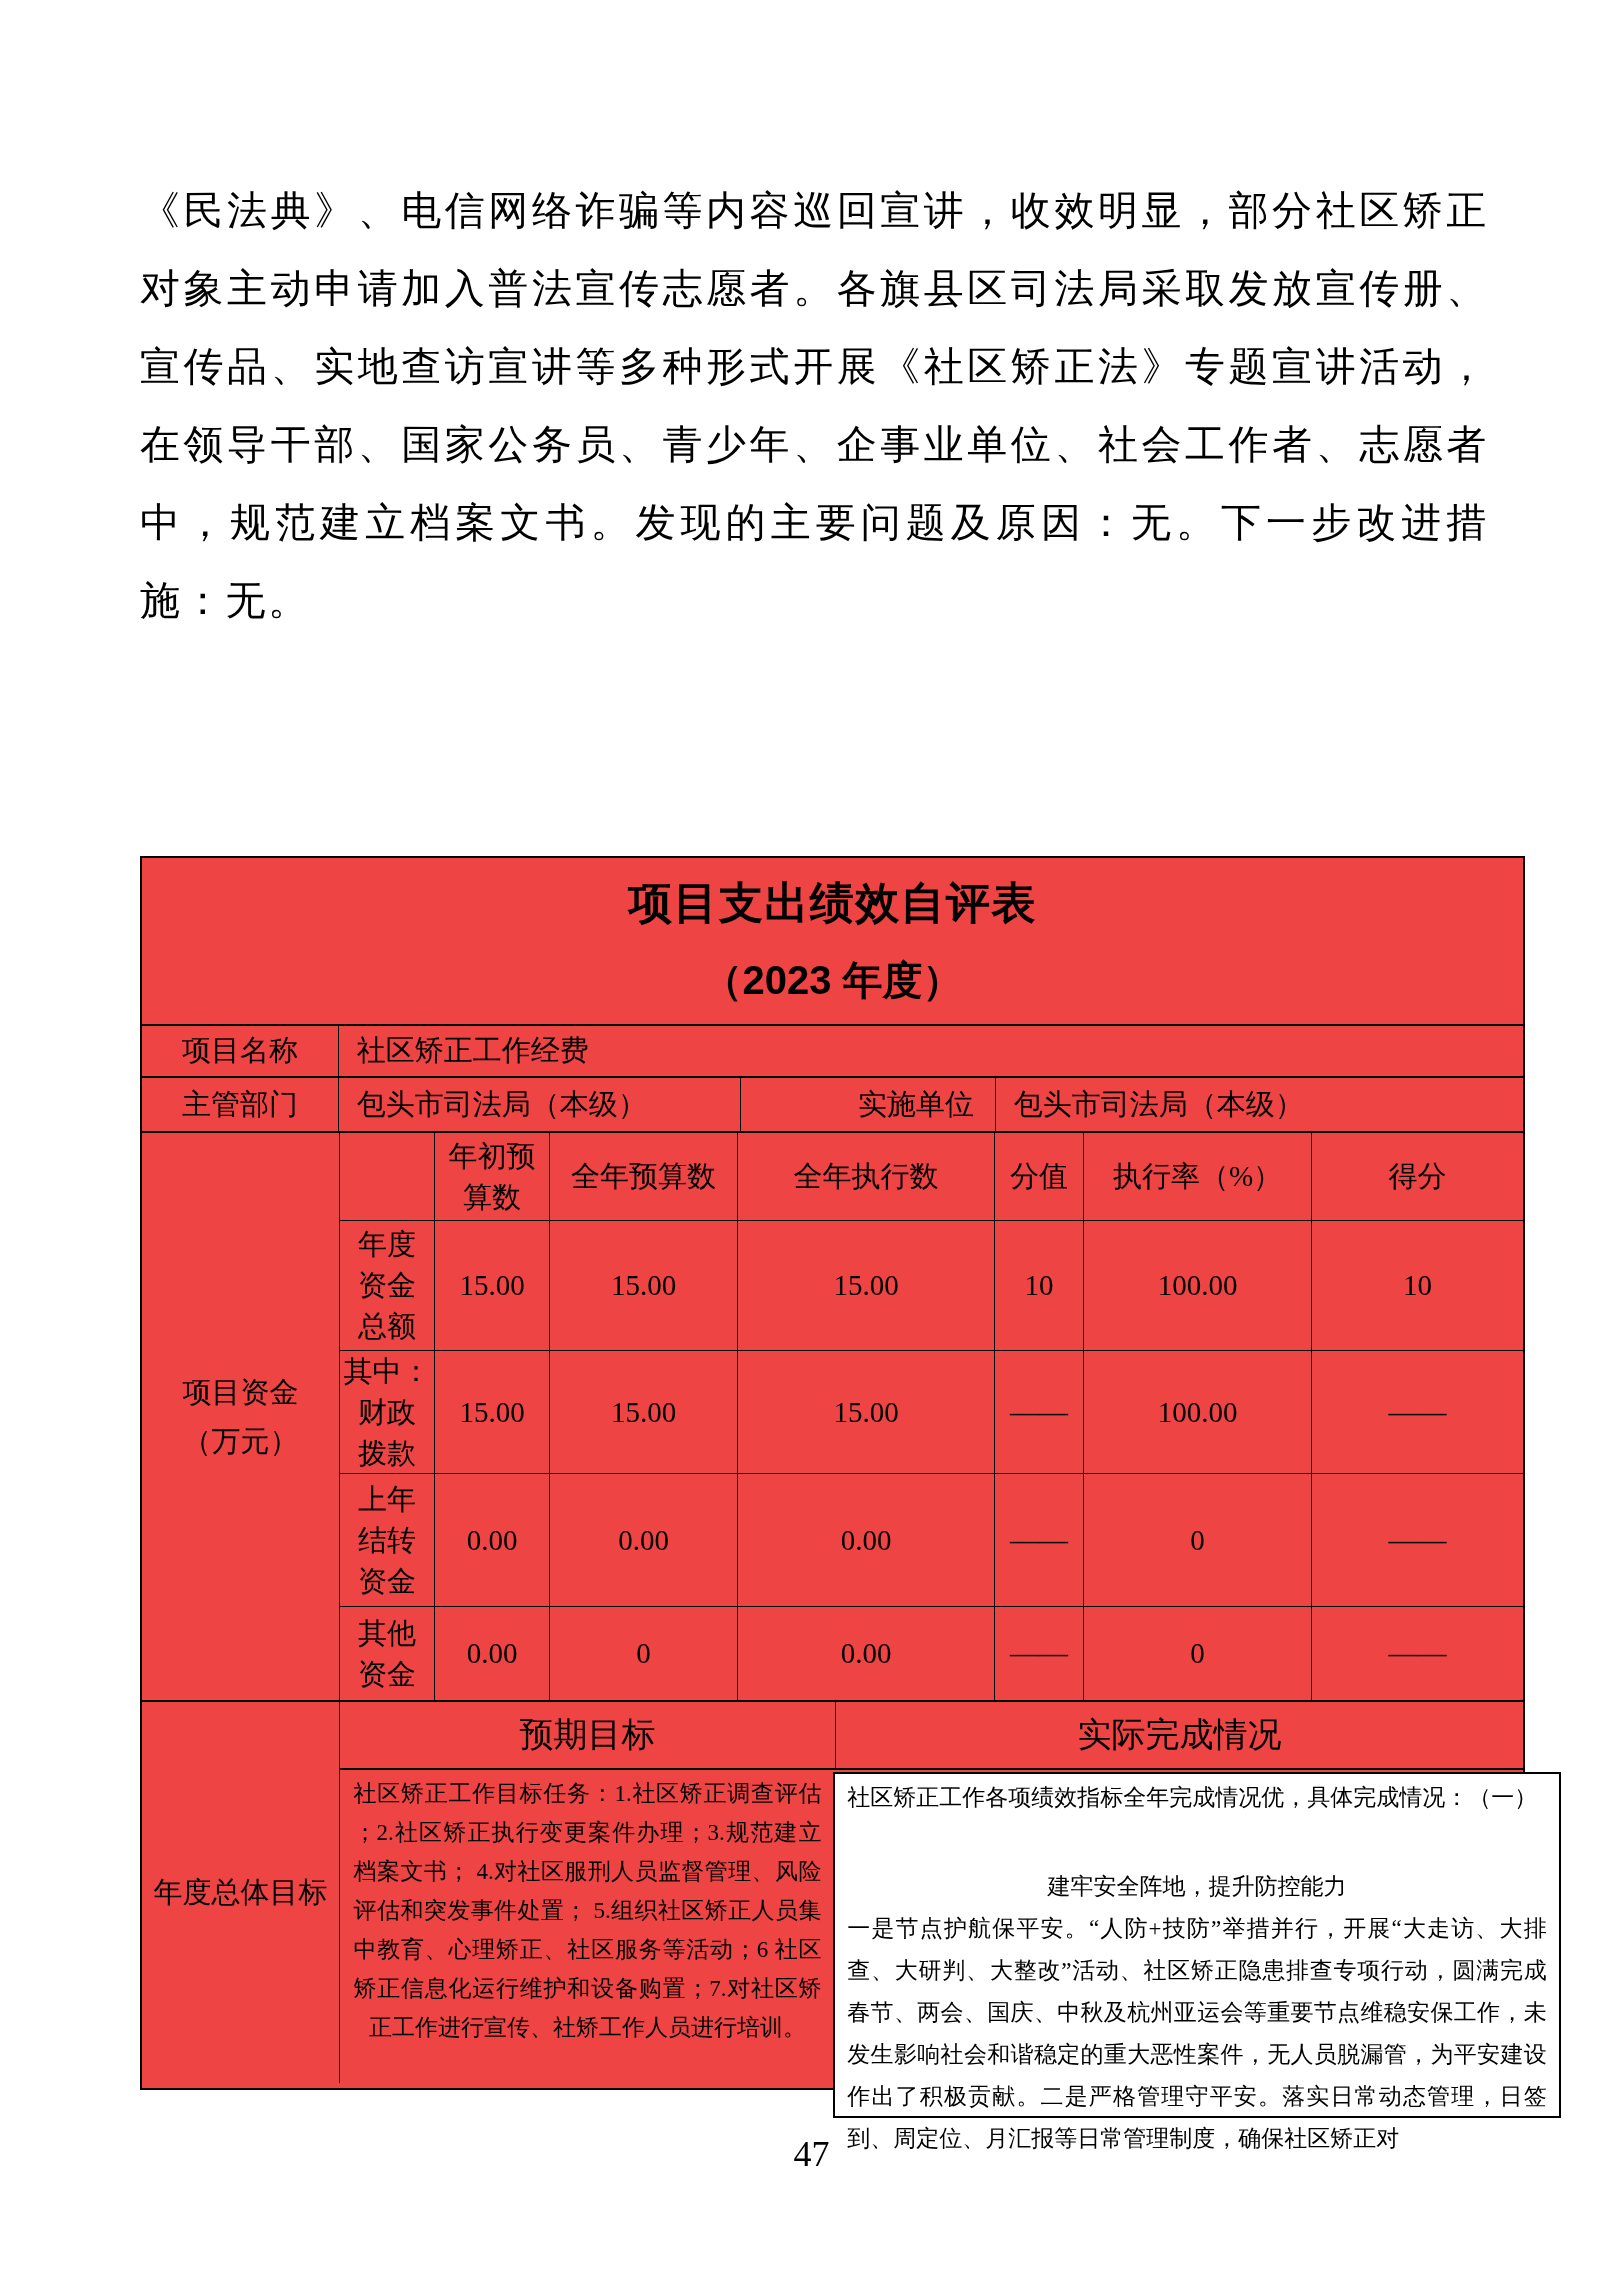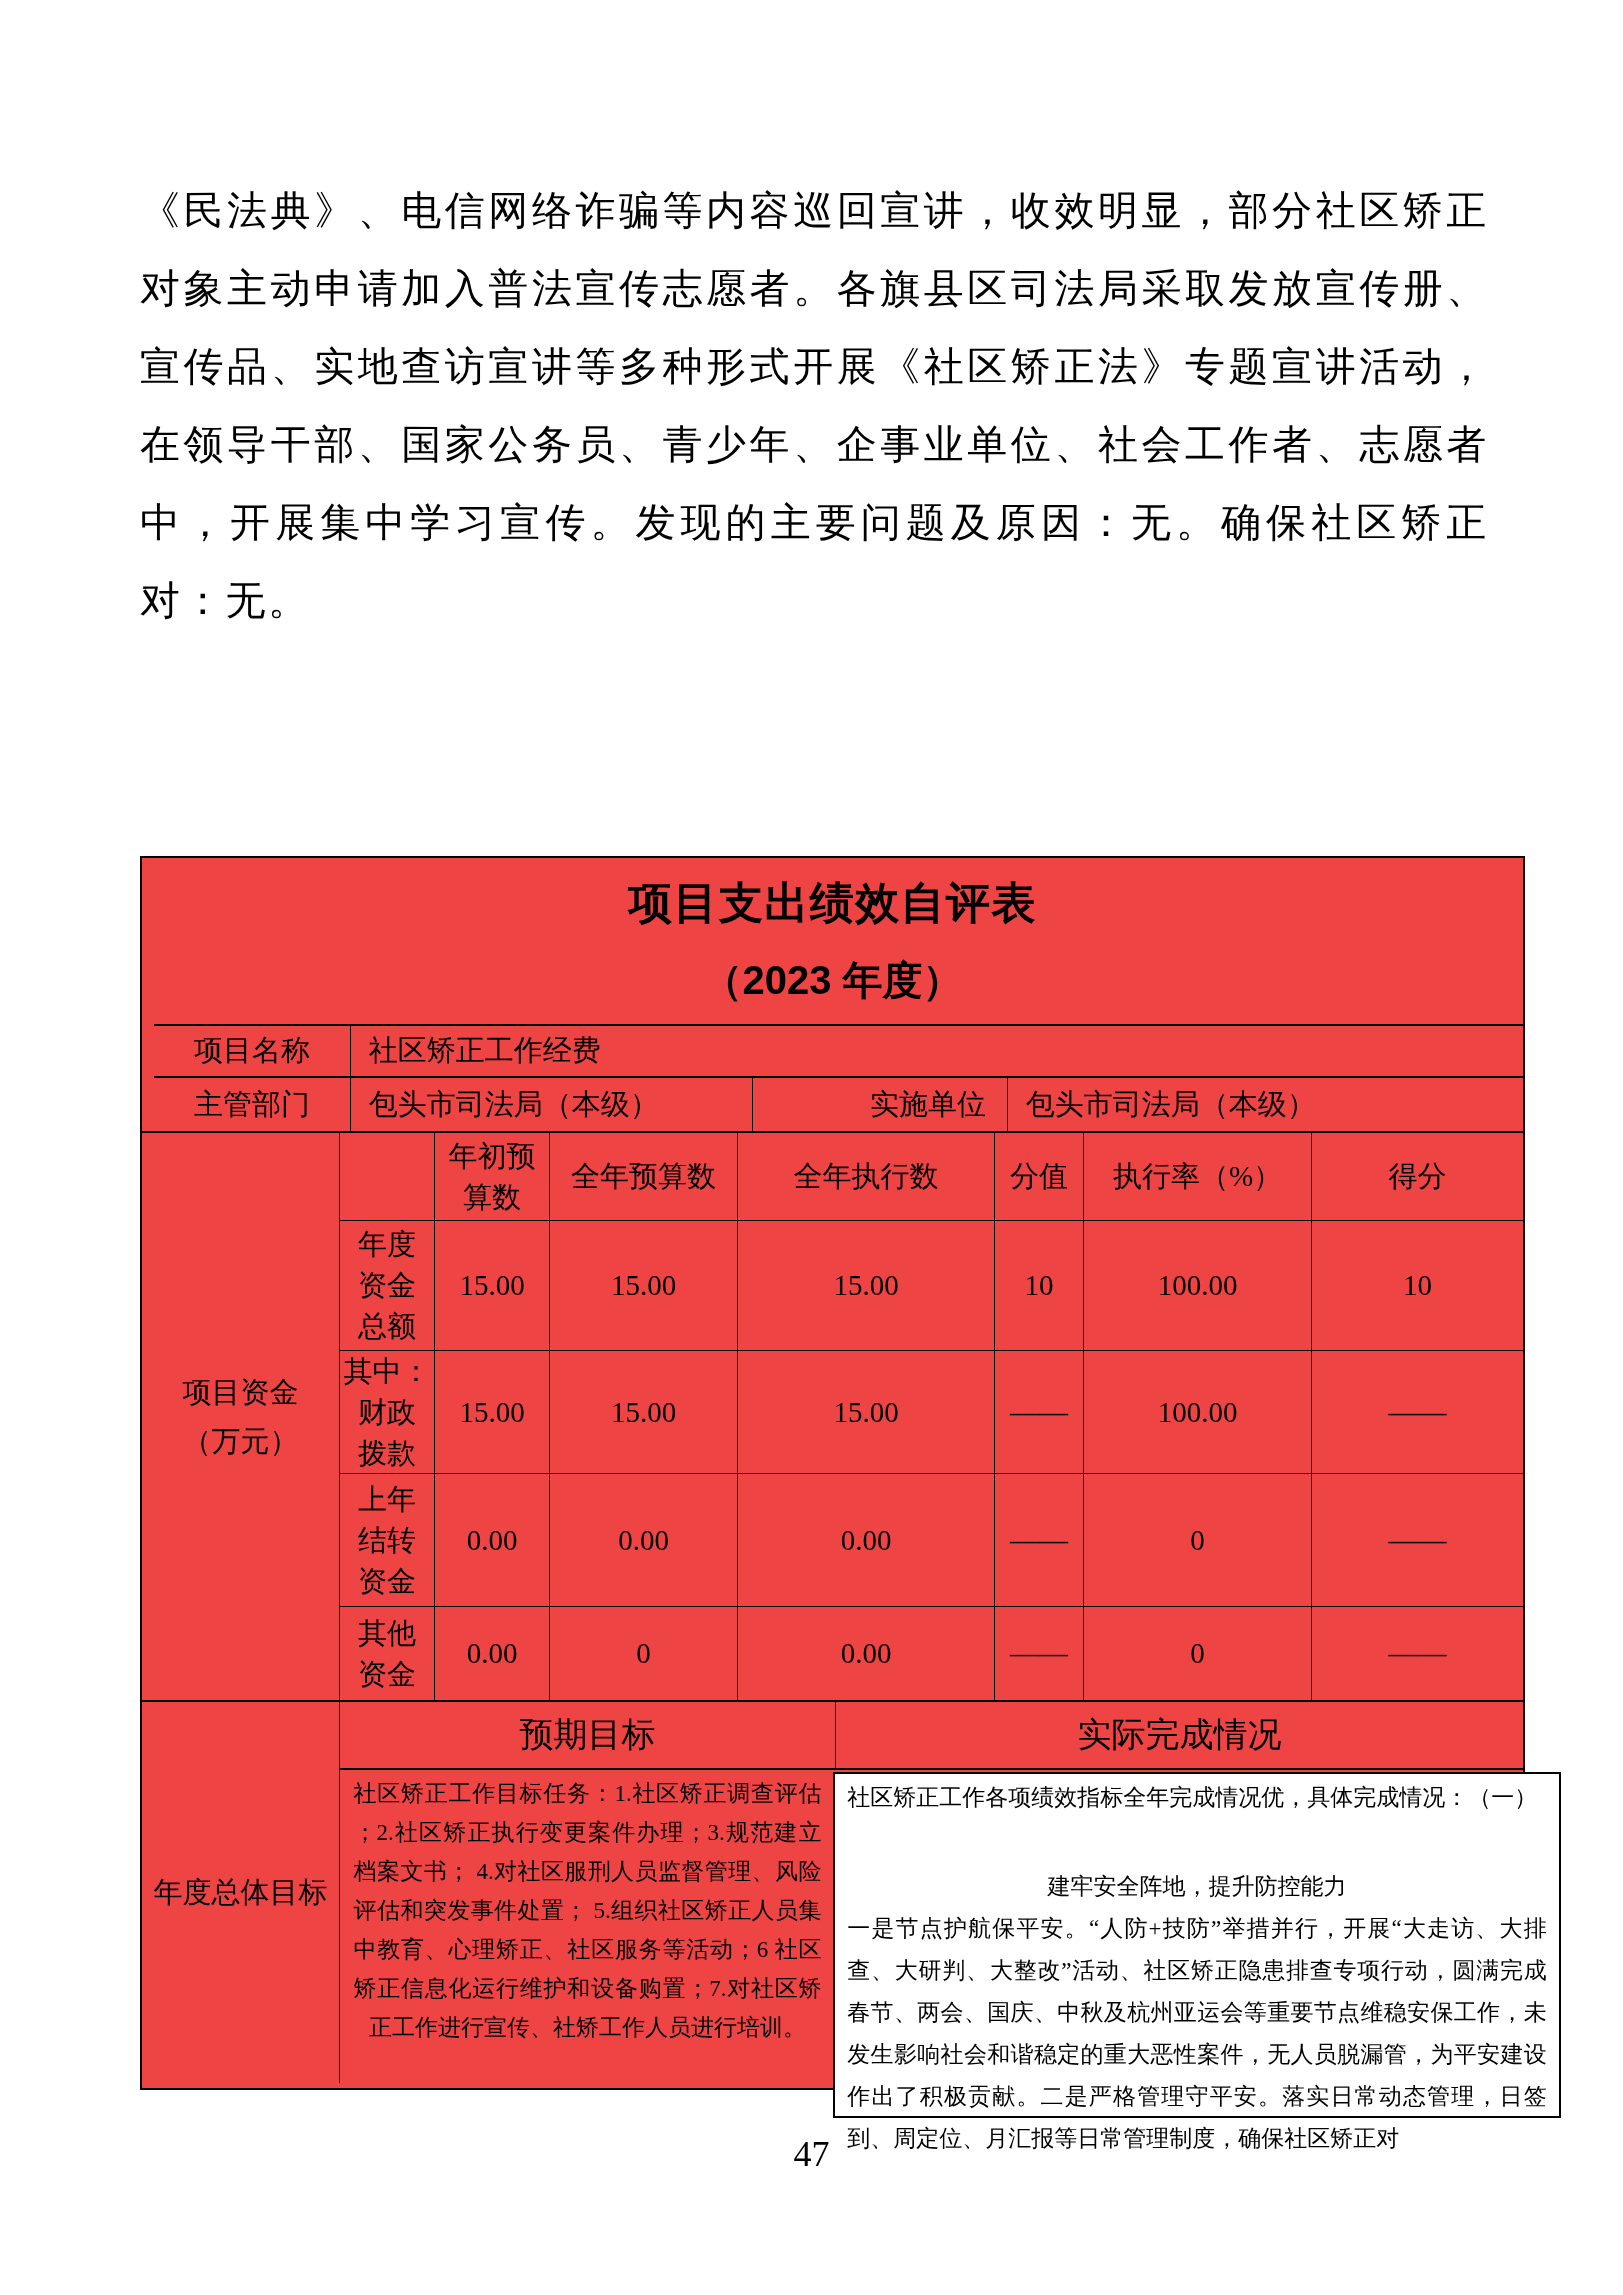--- a/index.html
+++ b/index.html
@@ -16,21 +16,21 @@
   .doc-table{
     position:absolute;left:140px;top:856px;width:1385px;height:1234px;
     border:2.7px solid #000;box-sizing:border-box;background:#ef4444;
   }
   .t-title{
     height:166px;display:flex;flex-direction:column;align-items:center;justify-content:center;
     gap:20.5px;font-family:"Liberation Sans","DejaVu Sans",sans-serif;font-weight:bold;
   }
   .t-title .main{font-size:44px;letter-spacing:1.4px;}
   .t-title .sub{font-size:40px;}
-  .row{display:flex;box-sizing:border-box;margin-left:12px;}
+  .row{display:flex;box-sizing:border-box;}
   .row-pname{height:52px;border-top:2px solid #000;}
   .row-dept{height:55px;border-top:2.7px solid #000;}
   .cell{display:flex;align-items:center;box-sizing:border-box;font-size:29px;}
   .c-center{justify-content:center;}
   .c-left{justify-content:flex-start;padding-left:17.7px;}
   .c-right{justify-content:flex-end;padding-right:21px;}
   .br{border-right:1.4px solid #000;}
   .w-label{width:197px;flex:none;}
   .w-dept1{width:402px;flex:none;}
   .w-impl{width:255px;flex:none;}
@@ -74,21 +74,21 @@
   }
   .overflow-box .j{text-align:justify;text-justify:inter-character;}
   .overflow-box .c{text-align:center;margin-top:47px;}
   .pageno{
     position:absolute;top:2133px;left:0;width:100%;text-align:center;font-size:36px;
   }
 </style>
 </head>
 <body>
 
-<div class="para">《民法典》、电信网络诈骗等内容巡回宣讲，收效明显，部分社区矫正对象主动申请加入普法宣传志愿者。各旗县区司法局采取发放宣传册、宣传品、实地查访宣讲等多种形式开展《社区矫正法》专题宣讲活动，在领导干部、国家公务员、青少年、企事业单位、社会工作者、志愿者中，开展集中学习宣传。发现的主要问题及原因：无。确保社区矫正对：无。</div>
+<div class="para">《民法典》、电信网络诈骗等内容巡回宣讲，收效明显，部分社区矫正对象主动申请加入普法宣传志愿者。各旗县区司法局采取发放宣传册、宣传品、实地查访宣讲等多种形式开展《社区矫正法》专题宣讲活动，在领导干部、国家公务员、青少年、企事业单位、社会工作者、志愿者中，规范建立档案文书。发现的主要问题及原因：无。下一步改进措施：无。</div>
 
 <div class="doc-table">
 
   <div class="t-title">
     <div class="main">项目支出绩效自评表</div>
     <div class="sub">（2023 年度）</div>
   </div>
 
   <div class="row row-pname">
     <div class="cell c-center br w-label">项目名称</div>

